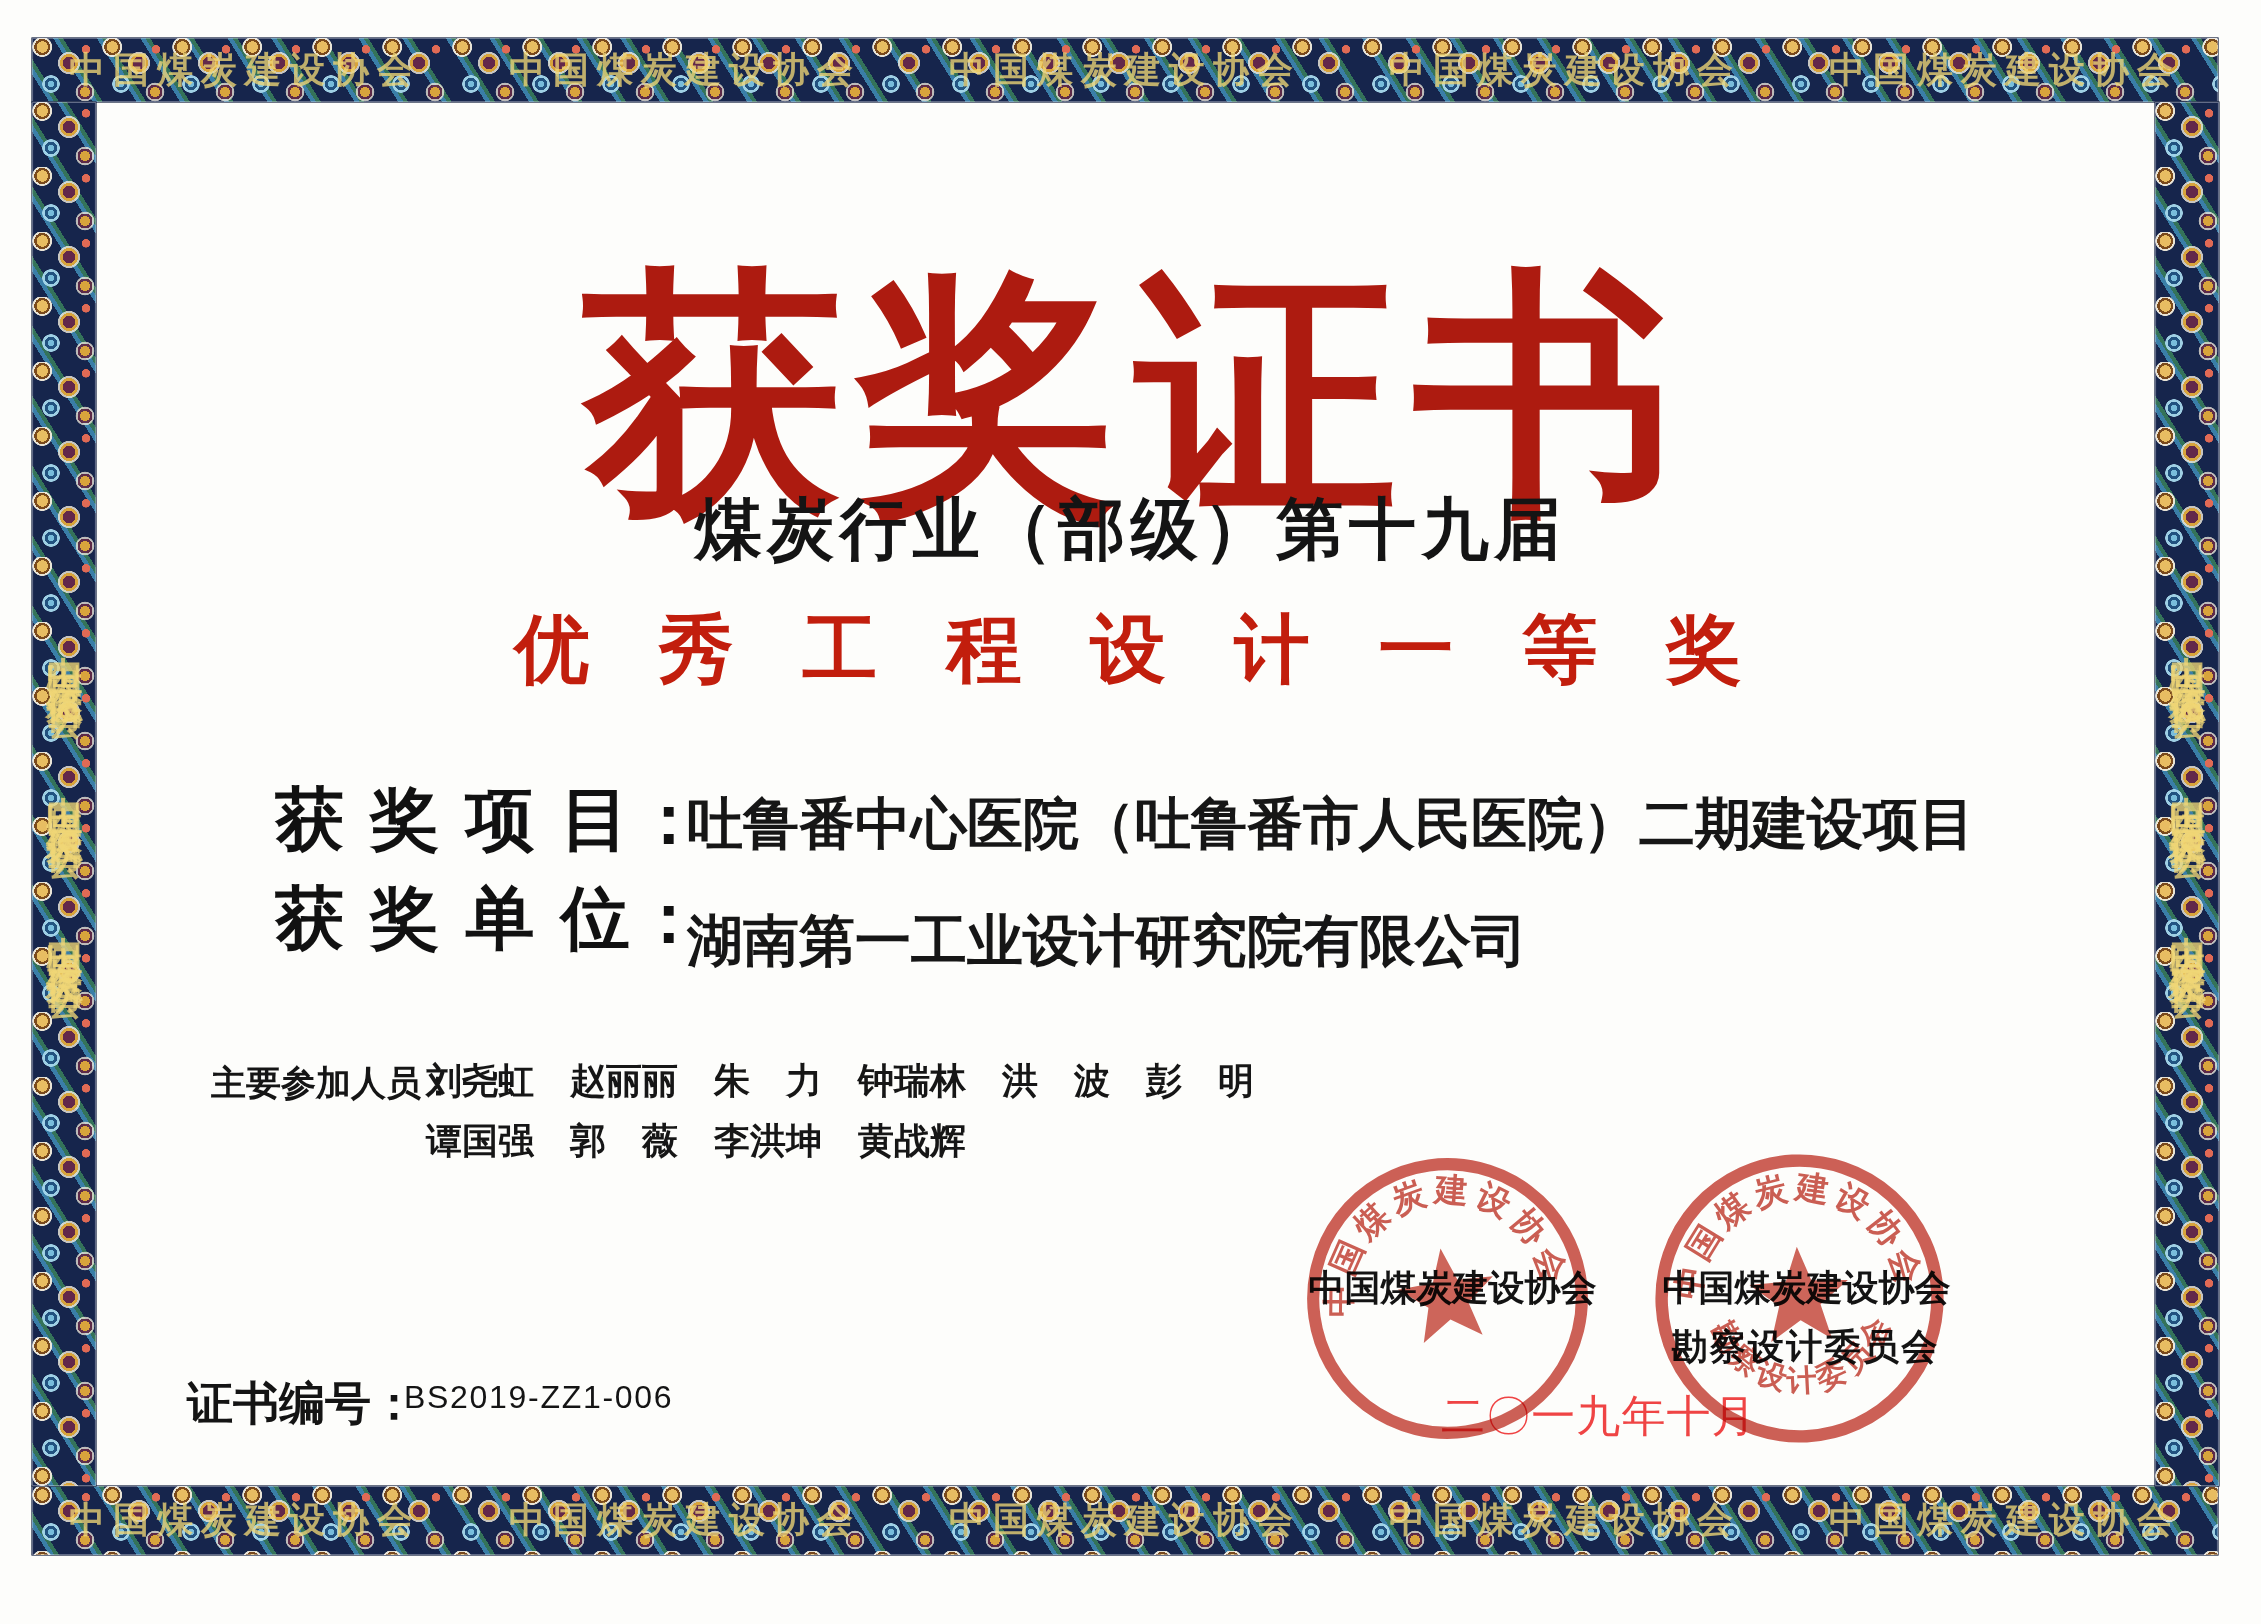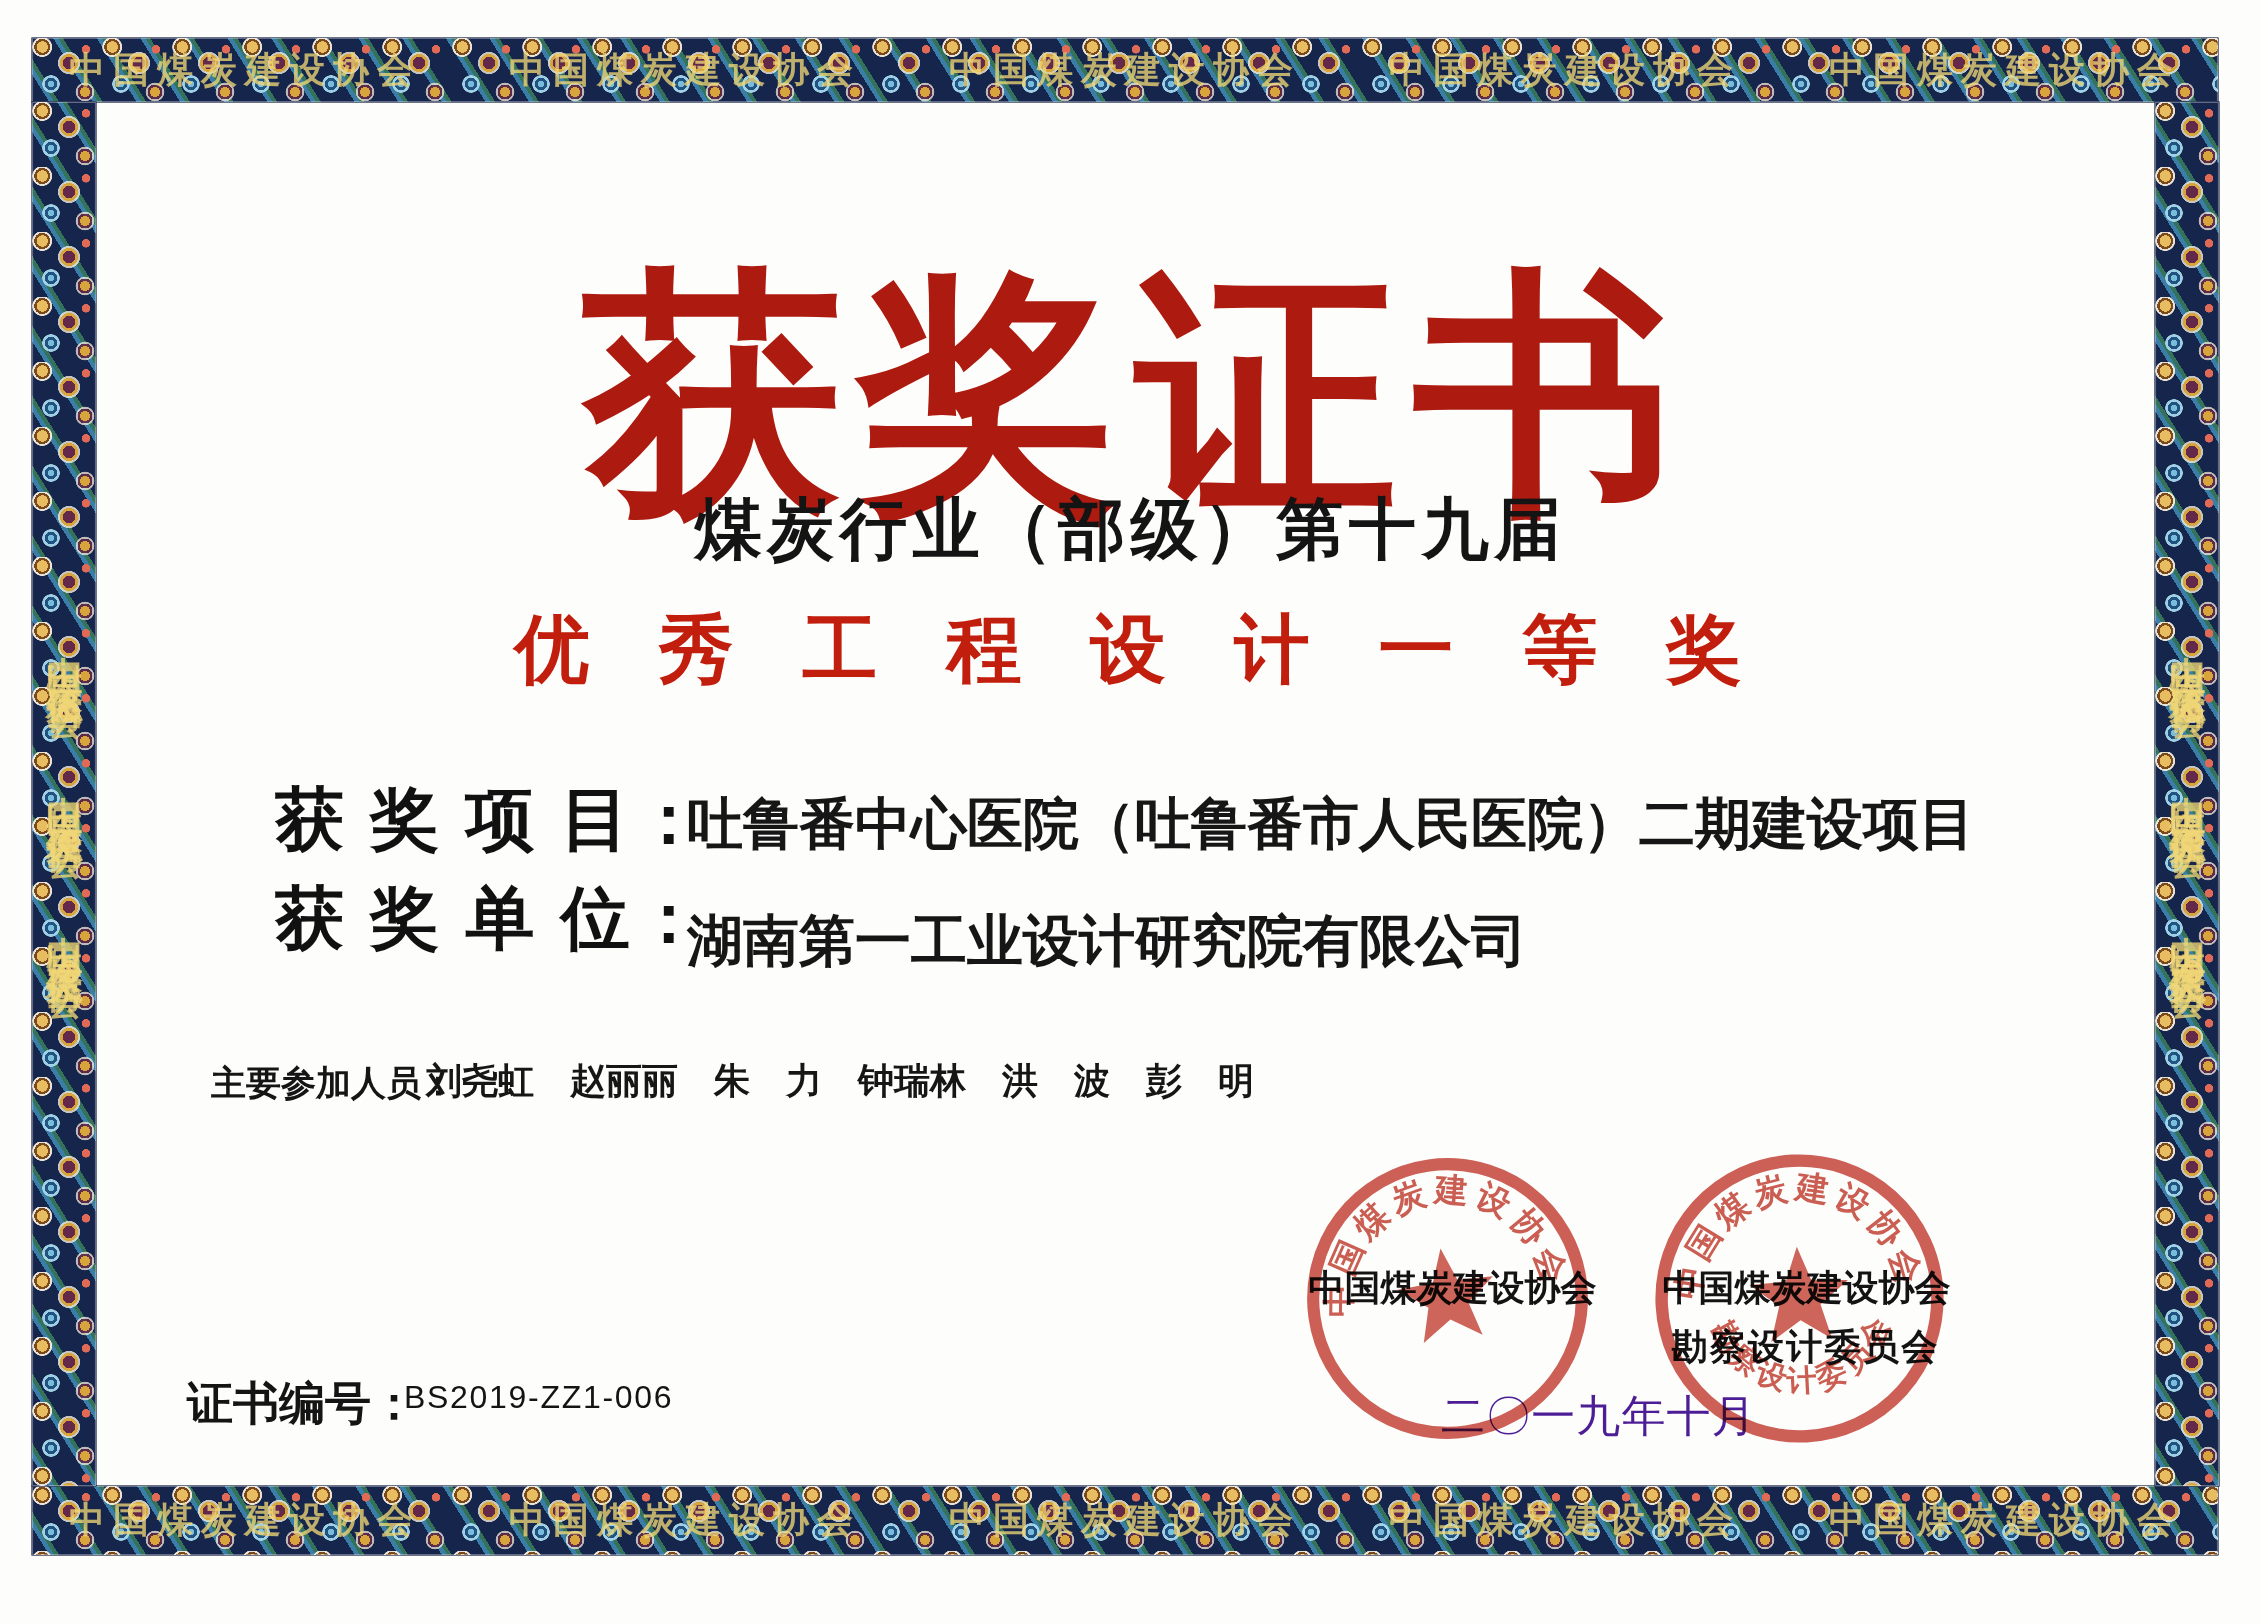--- a/index.html
+++ b/index.html
@@ -56,21 +56,21 @@
 
   .abs{position:absolute;white-space:nowrap;line-height:1.15;}
   .field-label{font-size:69px;font-weight:bold;color:#111;letter-spacing:4.5px;}
   .field-value{font-size:56px;font-weight:bold;color:#161616;}
   .people-label{font-size:35px;font-weight:600;color:#151515;font-family:"Liberation Sans","DejaVu Sans",sans-serif;}
   .people-names{font-size:36px;font-weight:bold;color:#161616;}
   .certno-label{font-size:46px;font-weight:600;color:#141414;font-family:"Liberation Sans","DejaVu Sans",sans-serif;}
   .certno-value{font-size:32px;color:#141414;font-family:"Liberation Sans","DejaVu Sans",sans-serif;letter-spacing:1.7px;}
 
   .issuer-line{position:absolute;width:317px;text-align:center;font-weight:bold;color:#131313;font-size:36px;line-height:1.1;white-space:nowrap;}
-  .issue-date{position:absolute;font-size:44px;color:#4c1d95;letter-spacing:1.1px;white-space:nowrap;}
+  .issue-date{position:absolute;font-size:44px;color:#ef4444;letter-spacing:1.1px;white-space:nowrap;}
 
   
   .seal{position:absolute;mix-blend-mode:multiply;opacity:.9;}
   .seal-left{left:1296px;top:1147px;transform:rotate(-8deg);}
   .seal-right{left:1644px;top:1143px;transform:rotate(-3deg);}
   .seal text{font-family:"Liberation Serif","DejaVu Serif",serif;font-weight:bold;}
 </style>
 </head>
 <body>
 
@@ -94,20 +94,21 @@
   <div class="centered cert-award">优秀工程设计一等奖</div>
 
   <div class="abs field-label" style="left:275px;top:781px;">获 奖 项 目：</div>
   <div class="abs field-value" style="left:687px;top:792px;">吐鲁番中心医院（吐鲁番市人民医院）二期建设项目</div>
 
   <div class="abs field-label" style="left:275px;top:880px;">获 奖 单 位：</div>
   <div class="abs field-value" style="left:687px;top:909px;">湖南第一工业设计研究院有限公司</div>
 
   <div class="abs people-label" style="left:211px;top:1063px;">主要参加人员：</div>
   <div class="abs people-names" style="left:426px;top:1061px;">刘尧虹　赵丽丽　朱　力　钟瑞林　洪　波　彭　明</div>
+  <div class="abs people-names" style="left:426px;top:1121px;">谭国强　郭　薇　李洪坤　黄战辉</div>
 
   <div class="abs certno-label" style="left:187px;top:1377px;">证书编号：</div>
   <div class="abs certno-value" style="left:404px;top:1379px;">BS2019-ZZ1-006</div>
 
   <div class="issuer-line" style="left:1294px;top:1269px;">中国煤炭建设协会</div>
   <div class="issuer-line" style="left:1648px;top:1269px;">中国煤炭建设协会</div>
   <div class="issuer-line" style="left:1647px;top:1328px;letter-spacing:2.3px;">勘察设计委员会</div>
   <div class="issue-date" style="left:1441px;top:1387px;">二〇一九年十月</div>
 
   <svg class="seal seal-left" width="303" height="303" viewBox="0 0 600 600">

